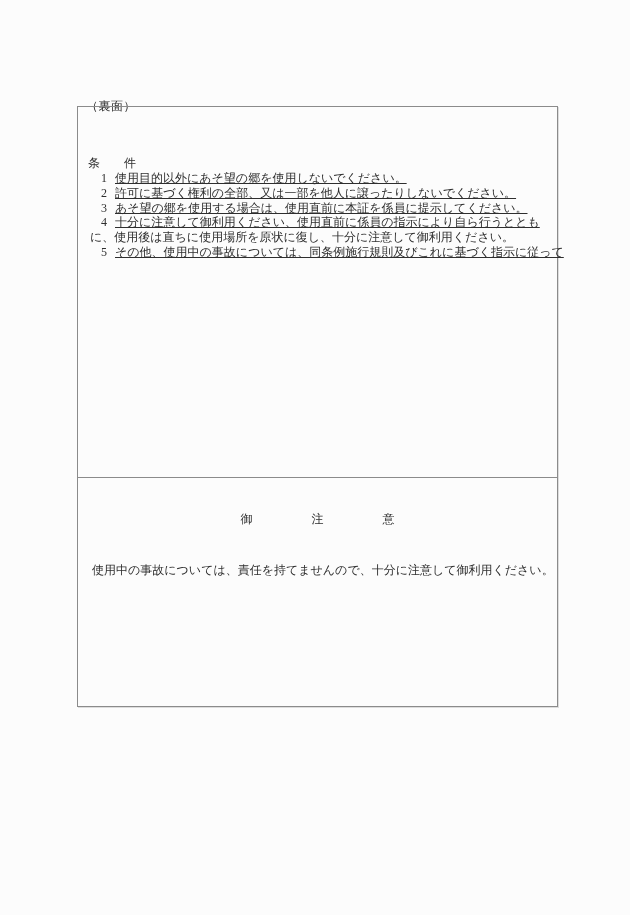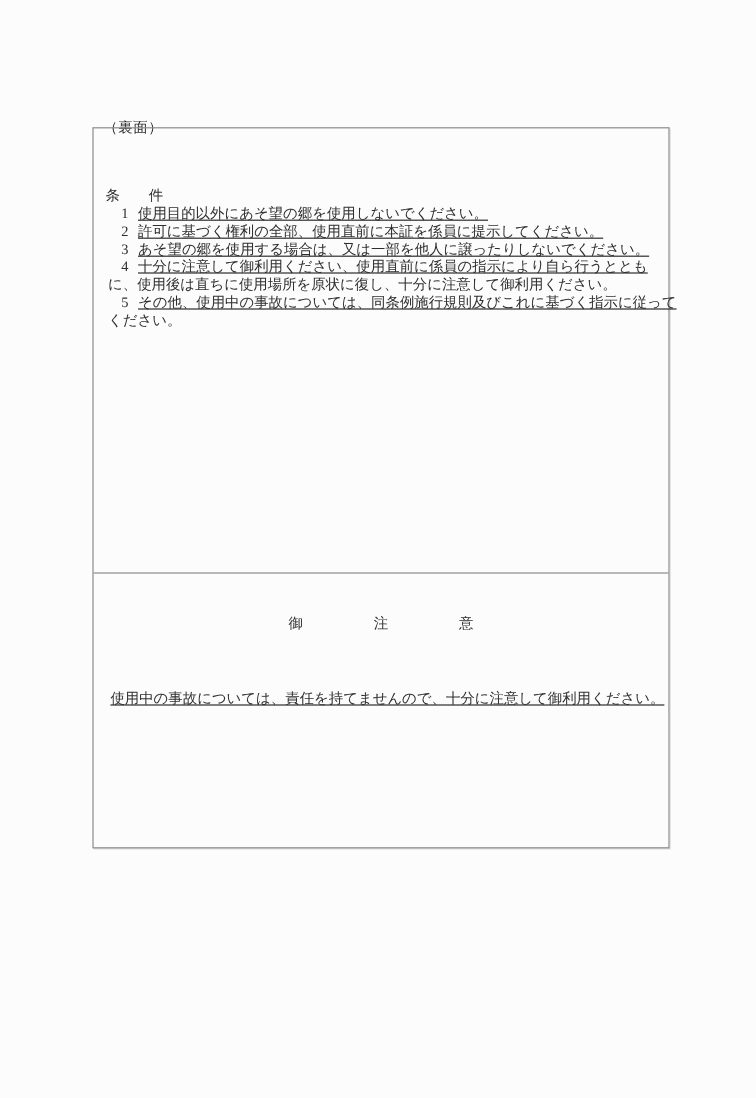--- a/index.html
+++ b/index.html
@@ -58,61 +58,59 @@
     position: absolute;
     top: 33px; left: 0;
     width: 100%;
     display: flex;
     justify-content: center;
     gap: 59px;
     font-size: 12px;
   }
   .notice-body {
     position: absolute;
-    top: 96px;
+    top: 84px;
     left: 14px;
     font-size: 12px;
     white-space: nowrap;
-    text-decoration: underline;
   }
 </style>
 </head>
 <body>
 
 <div class="page">
 
   <div class="back-label">（裏面）</div>
 
   <div class="main-box">
 
     <div class="sec-conditions">
       <div class="cond-block">
         <div class="cond-heading">条　　件</div>
 
         <div class="cond-line num-line">
           <span class="cond-num">1</span><span>使用目的以外にあそ望の郷を使用しないでください。</span>
         </div>
 
         <div class="cond-line num-line">
-          <span class="cond-num">2</span><span>許可に基づく権利の全部、使用直前に本証を係員に提示してください。</span>
+          <span class="cond-num">2</span><span>許可に基づく権利の全部、又は一部を他人に譲ったりしないでください。</span>
         </div>
 
         <div class="cond-line num-line">
-          <span class="cond-num">3</span><span>あそ望の郷を使用する場合は、又は一部を他人に譲ったりしないでください。</span>
+          <span class="cond-num">3</span><span>あそ望の郷を使用する場合は、使用直前に本証を係員に提示してください。</span>
         </div>
 
         <div class="cond-line num-line">
           <span class="cond-num">4</span><span>十分に注意して御利用ください、使用直前に係員の指示により自ら行うととも</span>
         </div>
         <div class="cond-line cont-line">に、使用後は直ちに使用場所を原状に復し、十分に注意して御利用ください。</div>
 
         <div class="cond-line num-line">
           <span class="cond-num">5</span><span>その他、使用中の事故については、同条例施行規則及びこれに基づく指示に従って</span>
         </div>
-        <div class="cond-line cont-line">ください。</div>
       </div>
     </div>
 
     <div class="sec-notice">
       <div class="notice-heading">
         <span>御</span>
         <span>注</span>
         <span>意</span>
       </div>
       <div class="notice-body">使用中の事故については、責任を持てませんので、十分に注意して御利用ください。</div>

